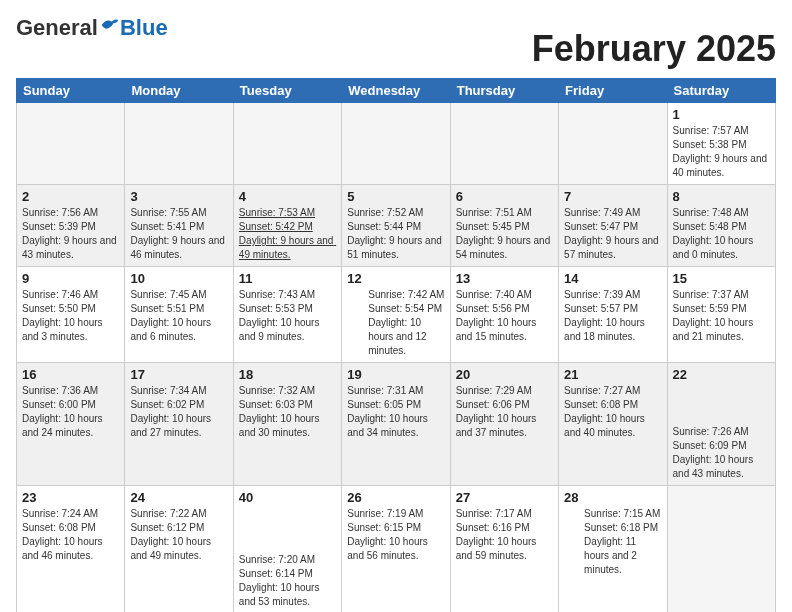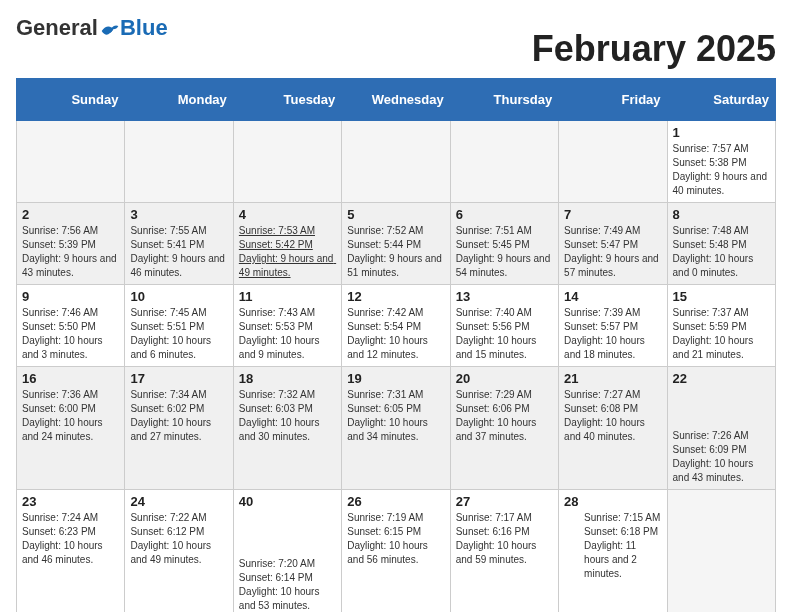--- a/index.html
+++ b/index.html
@@ -16,21 +16,21 @@
       align-items: flex-start;
       margin-bottom: 8px;
     }
     .logo {
       display: flex;
       flex-direction: column;
       align-items: flex-start;
     }
     .logo-text {
       display: flex;
-      align-items: flex-end;
+      align-items: flex-start;
       font-size: 22px;
       font-weight: bold;
       line-height: 1.1;
     }
     .logo-general { color: #333; }
     .logo-blue { color: #1a6bb5; }
     .logo-bird {
       width: 20px;
       height: 18px;
       margin-left: 2px;
@@ -51,22 +51,22 @@
     .calendar {
       width: 100%;
       border-collapse: collapse;
       border: 1px solid #ccc;
     }
     .calendar th {
       background: #2e6db4;
       color: #fff;
       font-size: 13px;
       font-weight: bold;
-      padding: 13px 6px;
-      text-align: right;
+      padding: 4px 6px;
+      text-align: left;
       border: 1px solid #2e6db4;
     }
     .calendar td {
       vertical-align: top;
       border: 1px solid #ccc;
       padding: 4px 5px;
       width: 108px;
       min-height: 80px;
       background: #fff;
       font-size: 10.5px;
@@ -194,21 +194,21 @@
 Daylight: 10 hours and 6 minutes.</div>
         </td>
         <td>
           <span class="day-num">11</span>
           <div class="day-info" style="white-space: pre-wrap;">Sunrise: 7:43 AM
 Sunset: 5:53 PM
 Daylight: 10 hours and 9 minutes.</div>
         </td>
         <td>
           <span class="day-num">12</span>
-          <div class="day-info" style="white-space: pre-wrap;">Sunrise: 7:42 AM
+          <div class="day-info" style="white-space: pre-wrap; margin-left: 21px;">Sunrise: 7:42 AM
 Sunset: 5:54 PM
 Daylight: 10 hours and 12 minutes.</div>
         </td>
         <td>
           <span class="day-num">13</span>
           <div class="day-info" style="white-space: pre-wrap;">Sunrise: 7:40 AM
 Sunset: 5:56 PM
 Daylight: 10 hours and 15 minutes.</div>
         </td>
         <td>
@@ -265,21 +265,21 @@
           <span class="day-num">22</span>
           <div class="day-info" style="white-space: pre-wrap; margin-top: 43px;">Sunrise: 7:26 AM
 Sunset: 6:09 PM
 Daylight: 10 hours and 43 minutes.</div>
         </td>
       </tr>
       <tr class="row-bg-white">
         <td>
           <span class="day-num">23</span>
           <div class="day-info" style="white-space: pre-wrap;">Sunrise: 7:24 AM
-Sunset: 6:23 PM
+Sunset: 6:08 PM
 Daylight: 10 hours and 46 minutes.</div>
         </td>
         <td>
           <span class="day-num">24</span>
           <div class="day-info" style="white-space: pre-wrap;">Sunrise: 7:22 AM
 Sunset: 6:12 PM
 Daylight: 10 hours and 49 minutes.</div>
         </td>
         <td>
           <span class="day-num">40</span>

